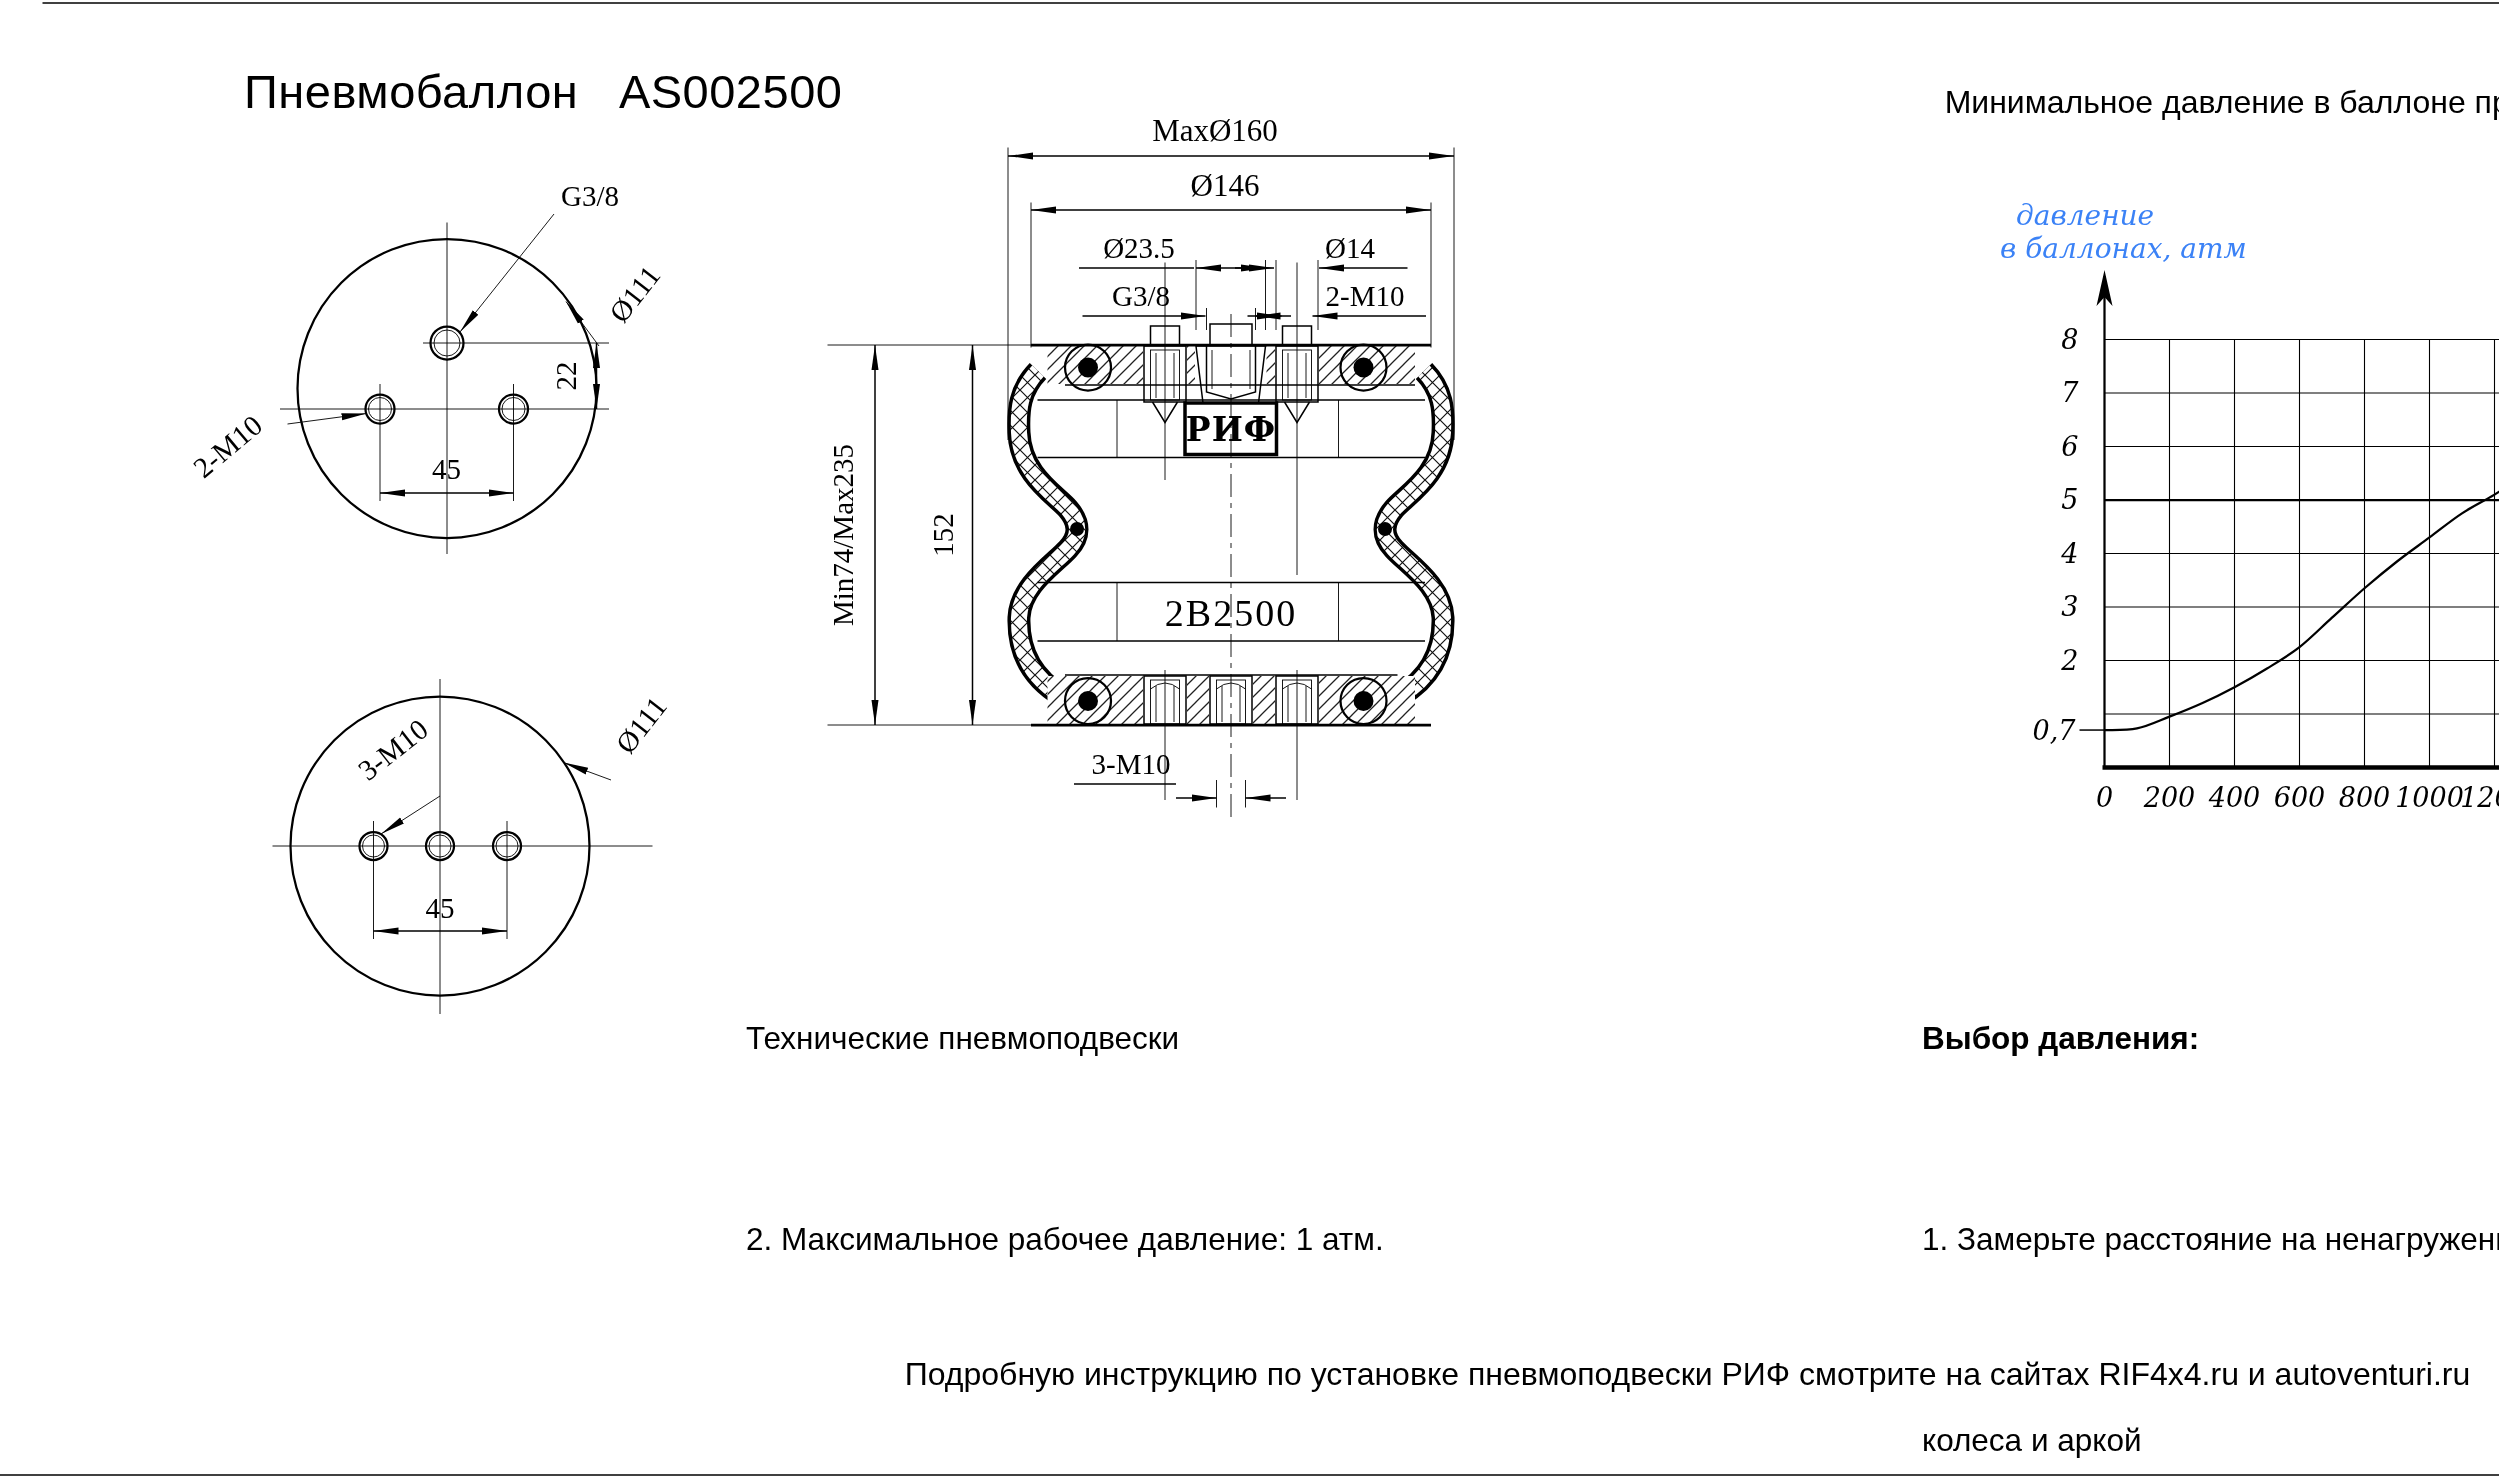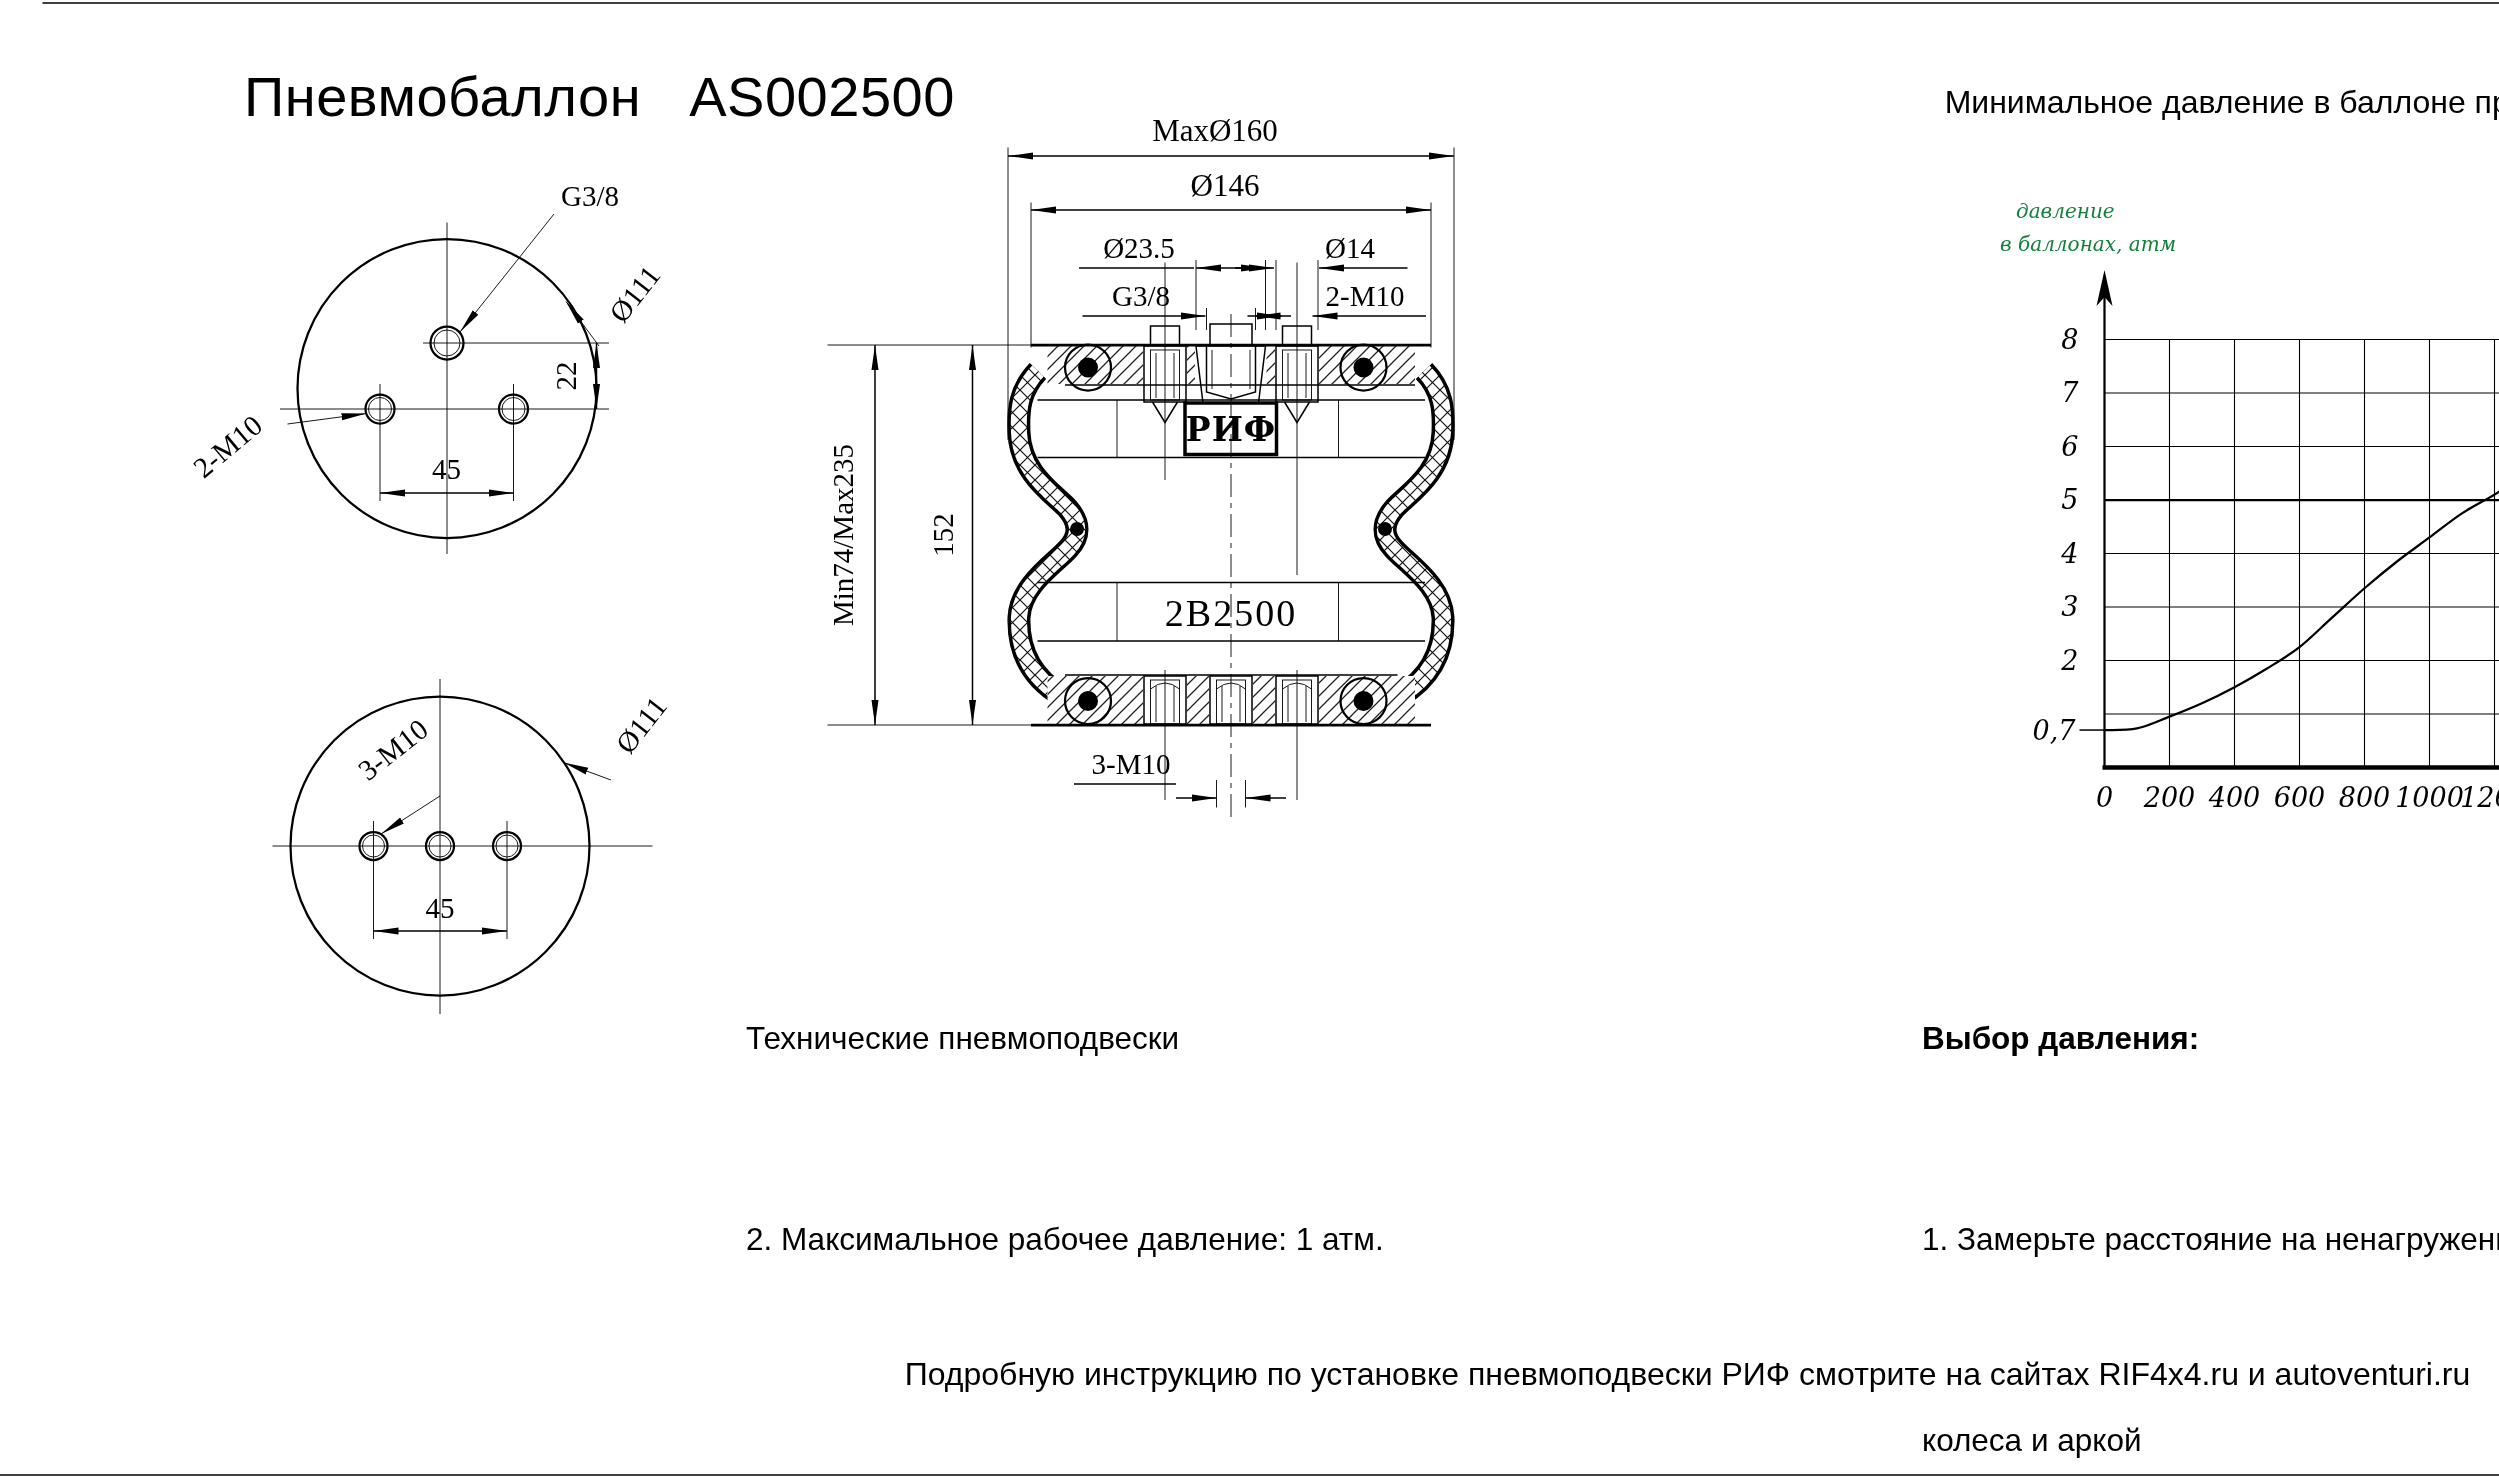--- a/index.html
+++ b/index.html
@@ -1,31 +1,31 @@
 <!DOCTYPE html>
 <html style="font-size:8px"><head>
 <meta charset="utf-8">
 <style>
   html,body{margin:0;padding:0;background:#fff;}
   body{width:3258px;height:1478px;position:relative;overflow:hidden;
        font-family:"Liberation Sans",sans-serif;color:#111;}
   .abs{position:absolute;}
-  .doc-title{font-size:56px;color:#000;white-space:pre;letter-spacing:0.5px;}
+  .doc-title{font-size:47px;color:#000;white-space:pre;letter-spacing:0.5px;}
   .chart-title{font-size:32px;color:#000;text-align:center;}
   .para{font-size:31.5px;line-height:67px;color:#000;white-space:pre;}
   .para .bold{font-weight:bold;}
   .footer-line{font-size:32px;color:#000;text-align:center;}
   svg{position:absolute;left:0;top:0;}
   svg text{fill:#000;}
   .dimtxt{font-family:"Liberation Serif",serif;font-size:58px;}
   .dimtxt-big{font-family:"Liberation Serif",serif;font-size:62px;}
   .brandtxt{font-family:"DejaVu Serif",serif;font-weight:bold;font-size:66px;letter-spacing:2px;}
   .modeltxt{font-family:"Liberation Serif",serif;font-size:76px;letter-spacing:4px;}
   .tickl{font-family:"DejaVu Serif",serif;font-style:italic;font-size:54px;}
-  .axlabel{font-family:"DejaVu Serif",serif;font-style:italic;font-size:20px;color:#15803d;}
+  .axlabel{font-family:"DejaVu Serif",serif;font-style:italic;font-size:28px;color:#3b82f6;}
   .thin{stroke:#000;stroke-width:1.8;fill:none;}
   .med{stroke:#000;stroke-width:3;fill:none;}
   .thick{stroke:#000;stroke-width:4.5;fill:none;}
   .xthick{stroke:#000;stroke-width:5.5;fill:none;}
 </style>
 </head>
 <body>
 
 <div class="abs doc-title" style="left:244px;top:64px;">Пневмобаллон   AS002500</div>
 

